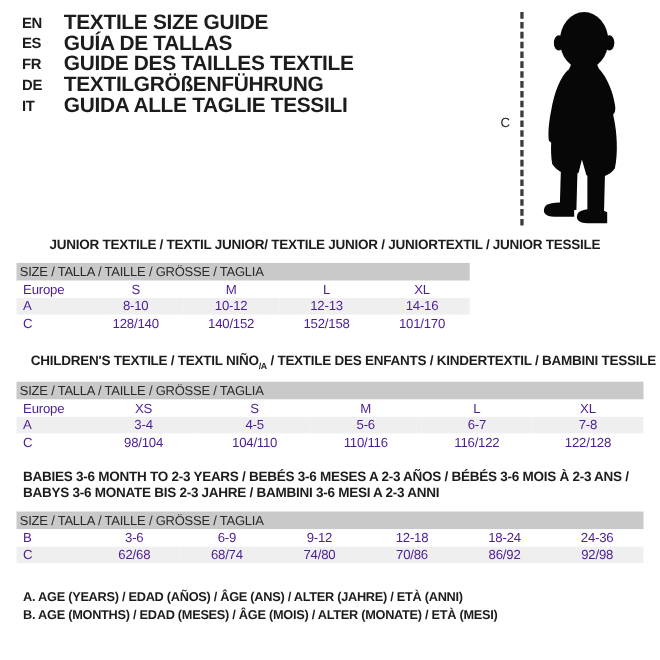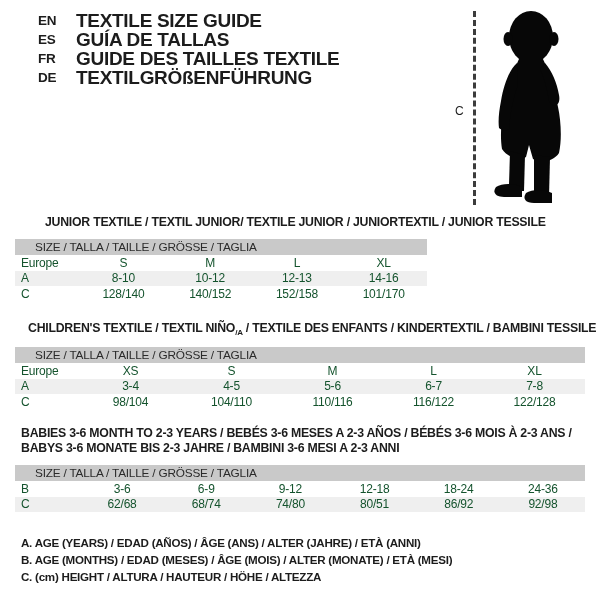--- a/index.html
+++ b/index.html
@@ -5,39 +5,39 @@
   html,body{margin:0;padding:0;}
   body{
     width:600px;height:600px;background:#ffffff;
     font-family:"Liberation Sans",sans-serif;color:#1c1c1c;
     position:relative;overflow:hidden;
     -webkit-font-smoothing:antialiased;
   }
   .abs{position:absolute;}
 
   
-  .lang-list{left:20px;top:11px;margin-left:18px;}
+  .lang-list{left:20px;top:11px;}
   .lang-row{display:flex;height:19px;line-height:19px;}
   .lang-code{width:38px;font-weight:bold;font-size:13.5px;letter-spacing:-0.3px;}
   .lang-label{font-weight:bold;font-size:19px;letter-spacing:-0.3px;white-space:nowrap;}
 
   
   .measure-line{left:473px;top:11px;height:194px;width:0;border-left:3px dashed #3c3c3c;}
   .measure-label{left:455px;top:104px;font-size:12px;line-height:14px;}
   .baby-svg{left:484px;top:9px;}
 
   
   .sec-title{font-weight:bold;font-size:12.3px;letter-spacing:-0.25px;white-space:nowrap;line-height:15px;}
   .sec-title sub{font-size:8px;}
 
   
   table{border-collapse:collapse;table-layout:fixed;}
-  td{padding:0;font-size:12px;letter-spacing:-0.2px;text-align:center;height:15.5px;color:#14532d;}
+  td{padding:0;font-size:12px;letter-spacing:-0.2px;text-align:center;height:15.5px;color:#4c1d95;}
   td.lbl{text-align:left;padding-left:6px;}
-  tr.bar td{background:#c9c9c9;text-align:left;padding-left:20px;font-size:11.8px;color:#2a2a2a;height:16px;}
+  tr.bar td{background:#c9c9c9;text-align:left;padding-left:3px;font-size:11.8px;color:#2a2a2a;height:16px;}
   tr.shade td{background:#efefef;}
 
   
   .legend-line{font-weight:bold;font-size:11.6px;letter-spacing:-0.25px;height:17px;line-height:17px;white-space:nowrap;}
 </style>
 </head>
 <body>
 
 <div class="abs lang-list">
   <div class="lang-row">
@@ -48,20 +48,24 @@
     <span class="lang-code">ES</span>
     <span class="lang-label">GUÍA DE TALLAS</span>
   </div>
   <div class="lang-row">
     <span class="lang-code">FR</span>
     <span class="lang-label">GUIDE DES TAILLES TEXTILE</span>
   </div>
   <div class="lang-row">
     <span class="lang-code">DE</span>
     <span class="lang-label">TEXTILGRÖßENFÜHRUNG</span>
+  </div>
+  <div class="lang-row">
+    <span class="lang-code">IT</span>
+    <span class="lang-label">GUIDA ALLE TAGLIE TESSILI</span>
   </div>
 </div>
 
 <div class="abs measure-line"></div>
 <div class="abs measure-label">C</div>
 <svg class="abs baby-svg" width="92" height="197" viewBox="0 0 92 197" xmlns="http://www.w3.org/2000/svg">
   <g fill="#070707">
     <ellipse cx="47" cy="28" rx="22" ry="26"></ellipse>
     <ellipse cx="24" cy="30" rx="4.5" ry="7"></ellipse>
     <ellipse cx="70" cy="30" rx="4.5" ry="7"></ellipse>
@@ -178,24 +182,23 @@
     <td>9-12</td>
     <td>12-18</td>
     <td>18-24</td>
     <td>24-36</td>
   </tr>
   <tr class="shade">
     <td class="lbl">C</td>
     <td>62/68</td>
     <td>68/74</td>
     <td>74/80</td>
-    <td>80/51</td>
+    <td>70/86</td>
     <td>86/92</td>
     <td>92/98</td>
   </tr>
 </tbody>
   </table>
 
 <div class="abs" style="left:21px;top:534px;">
   <div class="legend-line">A. AGE (YEARS) / EDAD (AÑOS) / ÂGE (ANS) / ALTER (JAHRE) / ETÀ (ANNI)</div>
   <div class="legend-line">B. AGE (MONTHS) / EDAD (MESES) / ÂGE (MOIS) / ALTER (MONATE) / ETÀ (MESI)</div>
-  <div class="legend-line">C. (cm) HEIGHT / ALTURA / HAUTEUR / HÖHE / ALTEZZA</div>
 </div>
 
 </body></html>

